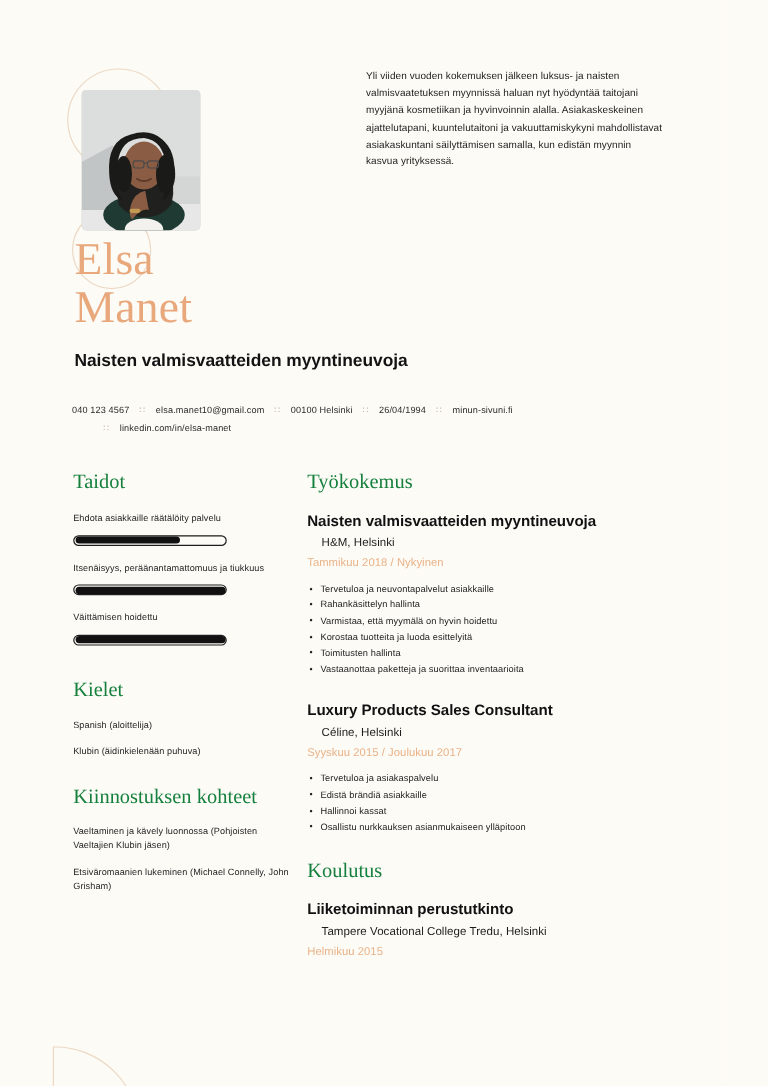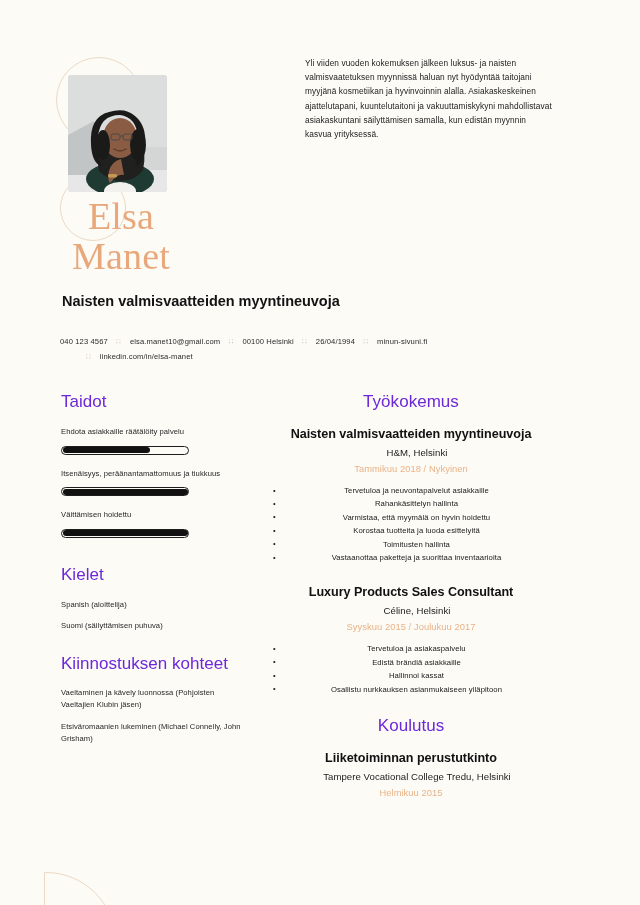--- a/index.html
+++ b/index.html
@@ -84,24 +84,23 @@
     width: 250px;
     font-size: 8.3px;
     line-height: 14.2px;
     color: #1b1b1b;
     letter-spacing: 0.01em;
   }
 
   
   .name-block {
     position: absolute;
-    left: 72px;
+    left: 62px;
     top: 196px;
     z-index: 4;
-    text-align: center;
   }
   .name-line {
     font-family: "Liberation Serif", serif;
     font-size: 38px;
     line-height: 40px;
     color: #E8A87C;
     font-weight: 400;
     letter-spacing: 0.005em;
   }
 
@@ -136,31 +135,30 @@
 
   
   .col-left {
     position: absolute;
     left: 61px;
     top: 392px;
     width: 185px;
   }
   .col-right {
     position: absolute;
-    left: 271px;
+    left: 256px;
     top: 392px;
     width: 280px;
-    text-align: center;
   }
 
   .sect-h {
-    font-family: Liberation Sans, sans-serif;
+    font-family: Liberation Serif, serif;
     font-size: 17px;
     font-weight: 400;
-    color: #6d28d9;
+    color: #15803d;
     letter-spacing: 0.002em;
     line-height: 20px;
     margin: 0 0 14px 0;
   }
   .sect-h.two-line { line-height: 19px; }
 
   
   .skill { margin-bottom: 13px; }
   .skill-label {
     font-size: 7.6px;
@@ -331,21 +329,21 @@
           <div class="bar-fill" style="width: 125px;"></div>
         </div>
       </div>
     </div>
 
     <div style="height:14px"></div>
 
     <div>
       <div class="sect-h">Kielet</div>
       <div class="li-item">Spanish (aloittelija)</div>
-      <div class="li-item">Suomi (säilyttämisen puhuva)</div>
+      <div class="li-item">Klubin (äidinkielenään puhuva)</div>
     </div>
 
     <div style="height:12px"></div>
 
     <div>
       <div class="sect-h two-line">Kiinnostuksen kohteet</div>
       <div class="li-item">Vaeltaminen ja kävely luonnossa (Pohjoisten Vaeltajien Klubin jäsen)</div>
       <div class="li-item">Etsiväromaanien lukeminen (Michael Connelly, John Grisham)</div>
     </div>
 

